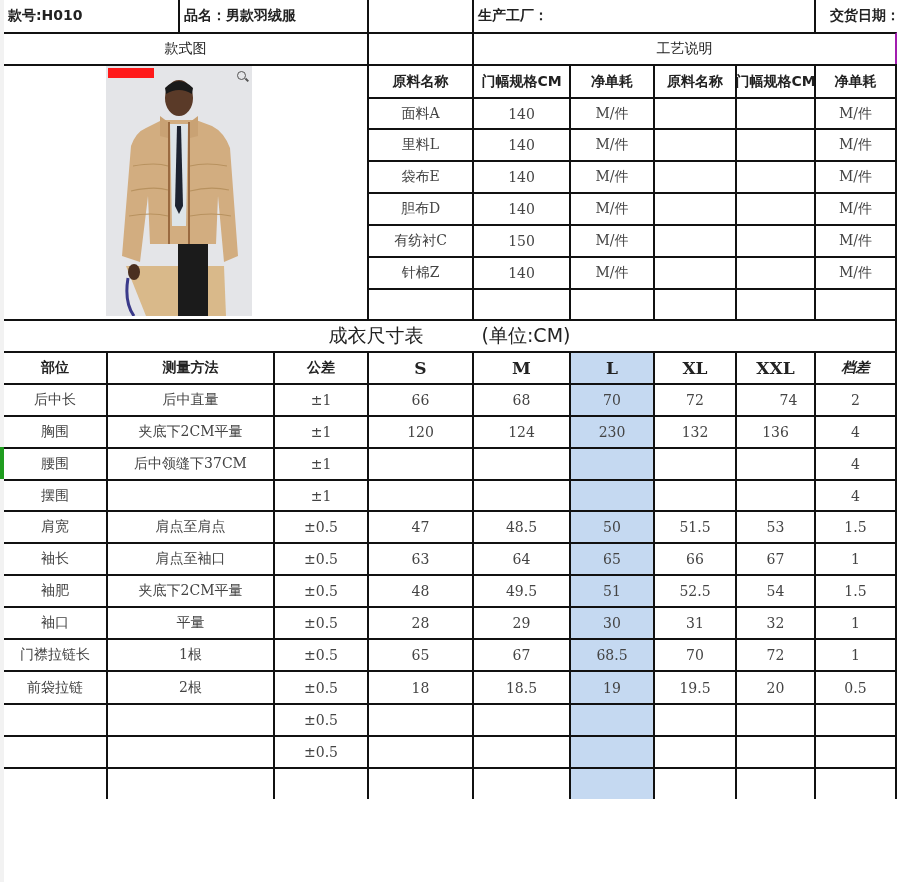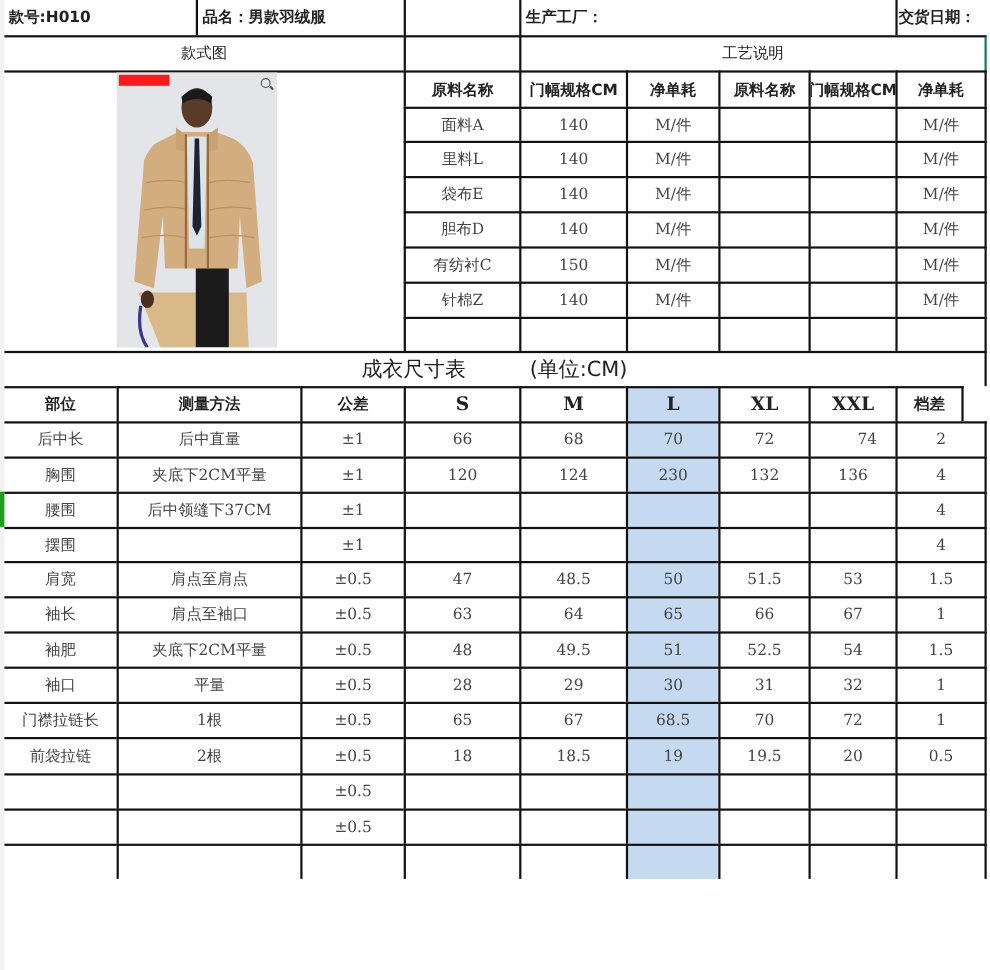--- a/index.html
+++ b/index.html
@@ -29,25 +29,25 @@
 <body>
 
 <div class="sheet">
   <div class="gutter"></div>
   <div class="gutter-mark"></div>
 
   <div class="cell left bold" style="left:4px;top:0;width:174px;height:32px;font-size:14px;">款号:H010</div>
   <div class="cell left bold bl" style="left:178px;top:0;width:189px;height:32px;font-size:14px;">品名：男款羽绒服</div>
   <div class="cell bl" style="left:367px;top:0;width:105px;height:32px;"></div>
   <div class="cell left bold bl" style="left:472px;top:0;width:342px;height:32px;font-size:14px;">生产工厂：</div>
-  <div class="cell left bold bl" style="left:814px;top:0;width:86px;height:32px;font-size:14px;padding-left:1px;">交货日期：</div>
+  <div class="cell left bold bl" style="left:814px;top:0;width:86px;height:32px;font-size:14px;padding-left:14px;">交货日期：</div>
 
   <div class="cell bt" style="left:4px;top:32px;width:363px;height:32px;font-size:14px;">款式图</div>
   <div class="cell bt bl" style="left:367px;top:32px;width:105px;height:32px;"></div>
-  <div class="cell bt bl" style="left:472px;top:32px;width:425px;height:32px;border-right:2px solid #0f766e;font-size:14px;">工艺说明</div>
+  <div class="cell bt bl" style="left:472px;top:32px;width:425px;height:32px;border-right:2px solid #a21caf;font-size:14px;">工艺说明</div>
 
   <div class="cell bt" style="left:4px;top:64px;width:363px;height:256px;"></div>
   <div class="photo">
     <svg width="146" height="250" viewBox="0 0 146 250">
       <rect x="0" y="0" width="146" height="250" fill="#e4e5e8"></rect>
       <rect x="2" y="2" width="46" height="10" fill="#ff1a1a"></rect>
 
       <path d="M20 200 L40 250 L120 250 L118 200 Z" fill="#d9b98a"></path>
 
       <rect x="72" y="170" width="30" height="80" fill="#1b1b1b"></rect>
@@ -140,21 +140,21 @@
 
   <div id="sizechart">
       <div class="cell bt hdr" style="left: 4px; top: 351px; width: 102px; height: 32px;">部位</div>
       <div class="cell bt bl hdr" style="left: 106px; top: 351px; width: 167px; height: 32px;">测量方法</div>
       <div class="cell bt bl hdr" style="left: 273px; top: 351px; width: 94px; height: 32px;">公差</div>
       <div class="cell bt bl hdr big" style="left: 367px; top: 351px; width: 105px; height: 32px; font-size: 17px; font-family: &quot;DejaVu Serif&quot;, &quot;Liberation Serif&quot;, serif;">S</div>
       <div class="cell bt bl hdr big" style="left: 472px; top: 351px; width: 97px; height: 32px; font-size: 17px; font-family: &quot;DejaVu Serif&quot;, &quot;Liberation Serif&quot;, serif;">M</div>
       <div class="cell bt bl hdr hl big" style="left: 569px; top: 351px; width: 84px; height: 32px; font-size: 17px; font-family: &quot;DejaVu Serif&quot;, &quot;Liberation Serif&quot;, serif;">L</div>
       <div class="cell bt bl hdr big" style="left: 653px; top: 351px; width: 82px; height: 32px; font-size: 17px; font-family: &quot;DejaVu Serif&quot;, &quot;Liberation Serif&quot;, serif;">XL</div>
       <div class="cell bt bl hdr big" style="left: 735px; top: 351px; width: 79px; height: 32px; font-size: 17px; font-family: &quot;DejaVu Serif&quot;, &quot;Liberation Serif&quot;, serif;">XXL</div>
-      <div class="cell bt bl hdr" style="left: 814px; top: 351px; width: 62px; height: 32px; border-right: 2px solid rgb(17, 17, 17);">档差</div>
+      <div class="cell bt bl hdr" style="left: 814px; top: 351px; width: 83px; height: 32px; border-right: 2px solid rgb(17, 17, 17); font-style: italic;">档差</div>
       <div class="cell bt light" style="left: 4px; top: 383px; width: 102px; height: 32px;">后中长</div>
       <div class="cell bt bl light" style="left: 106px; top: 383px; width: 167px; height: 32px;">后中直量</div>
       <div class="cell bt bl light" style="left: 273px; top: 383px; width: 94px; height: 32px;">±1</div>
       <div class="cell bt bl light" style="left: 367px; top: 383px; width: 105px; height: 32px;">66</div>
       <div class="cell bt bl light" style="left: 472px; top: 383px; width: 97px; height: 32px;">68</div>
       <div class="cell bt bl light hl" style="left: 569px; top: 383px; width: 84px; height: 32px;">70</div>
       <div class="cell bt bl light" style="left: 653px; top: 383px; width: 82px; height: 32px;">72</div>
       <div class="cell bt bl light" style="left: 735px; top: 383px; width: 79px; height: 32px; padding-left: 26px;">74</div>
       <div class="cell bt bl light" style="left: 814px; top: 383px; width: 83px; height: 32px; border-right: 2px solid rgb(17, 17, 17);">2</div>
       <div class="cell bt light" style="left: 4px; top: 415px; width: 102px; height: 32px;">胸围</div>

